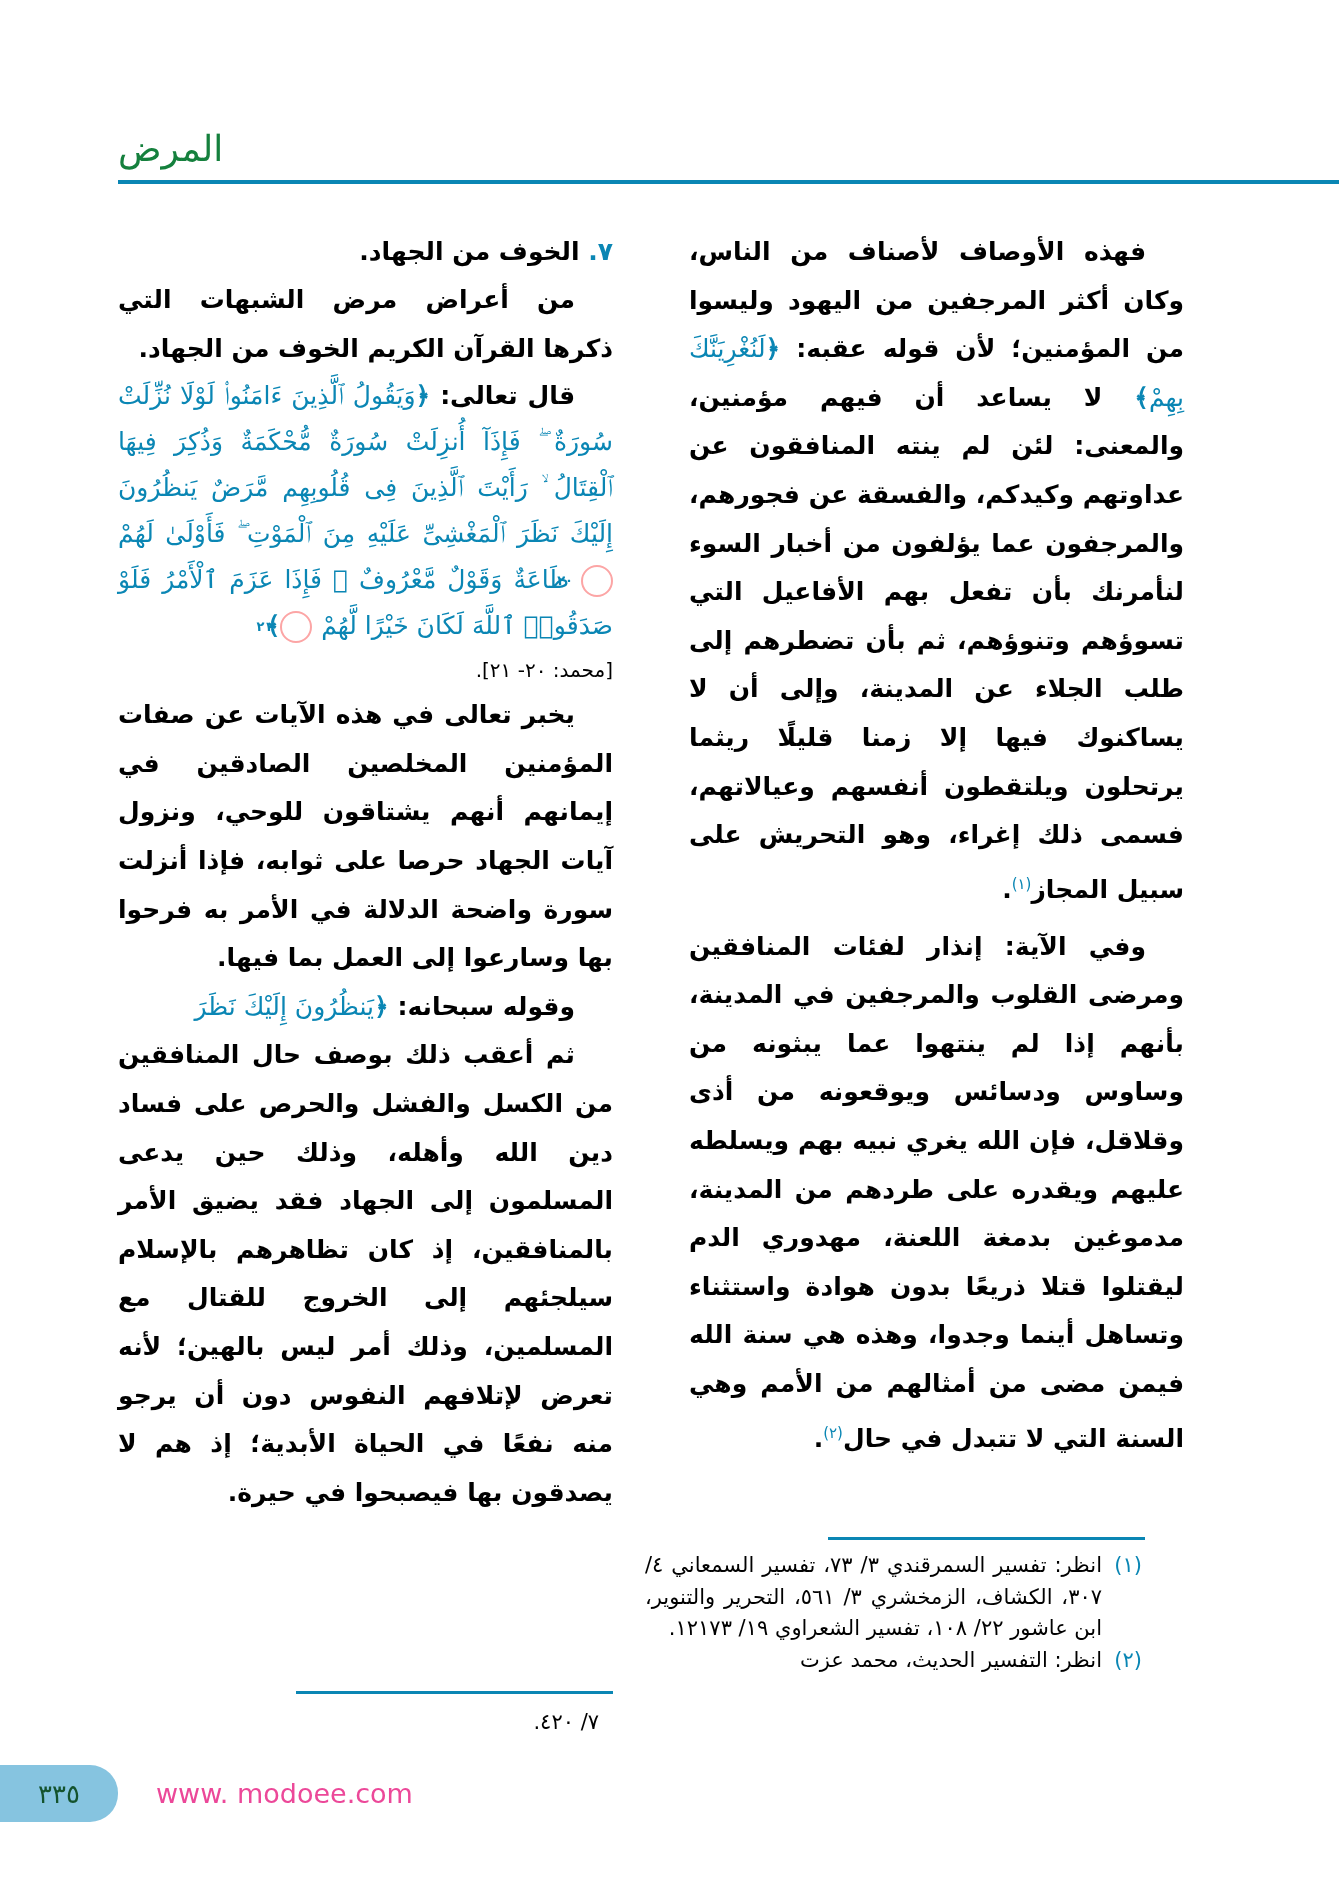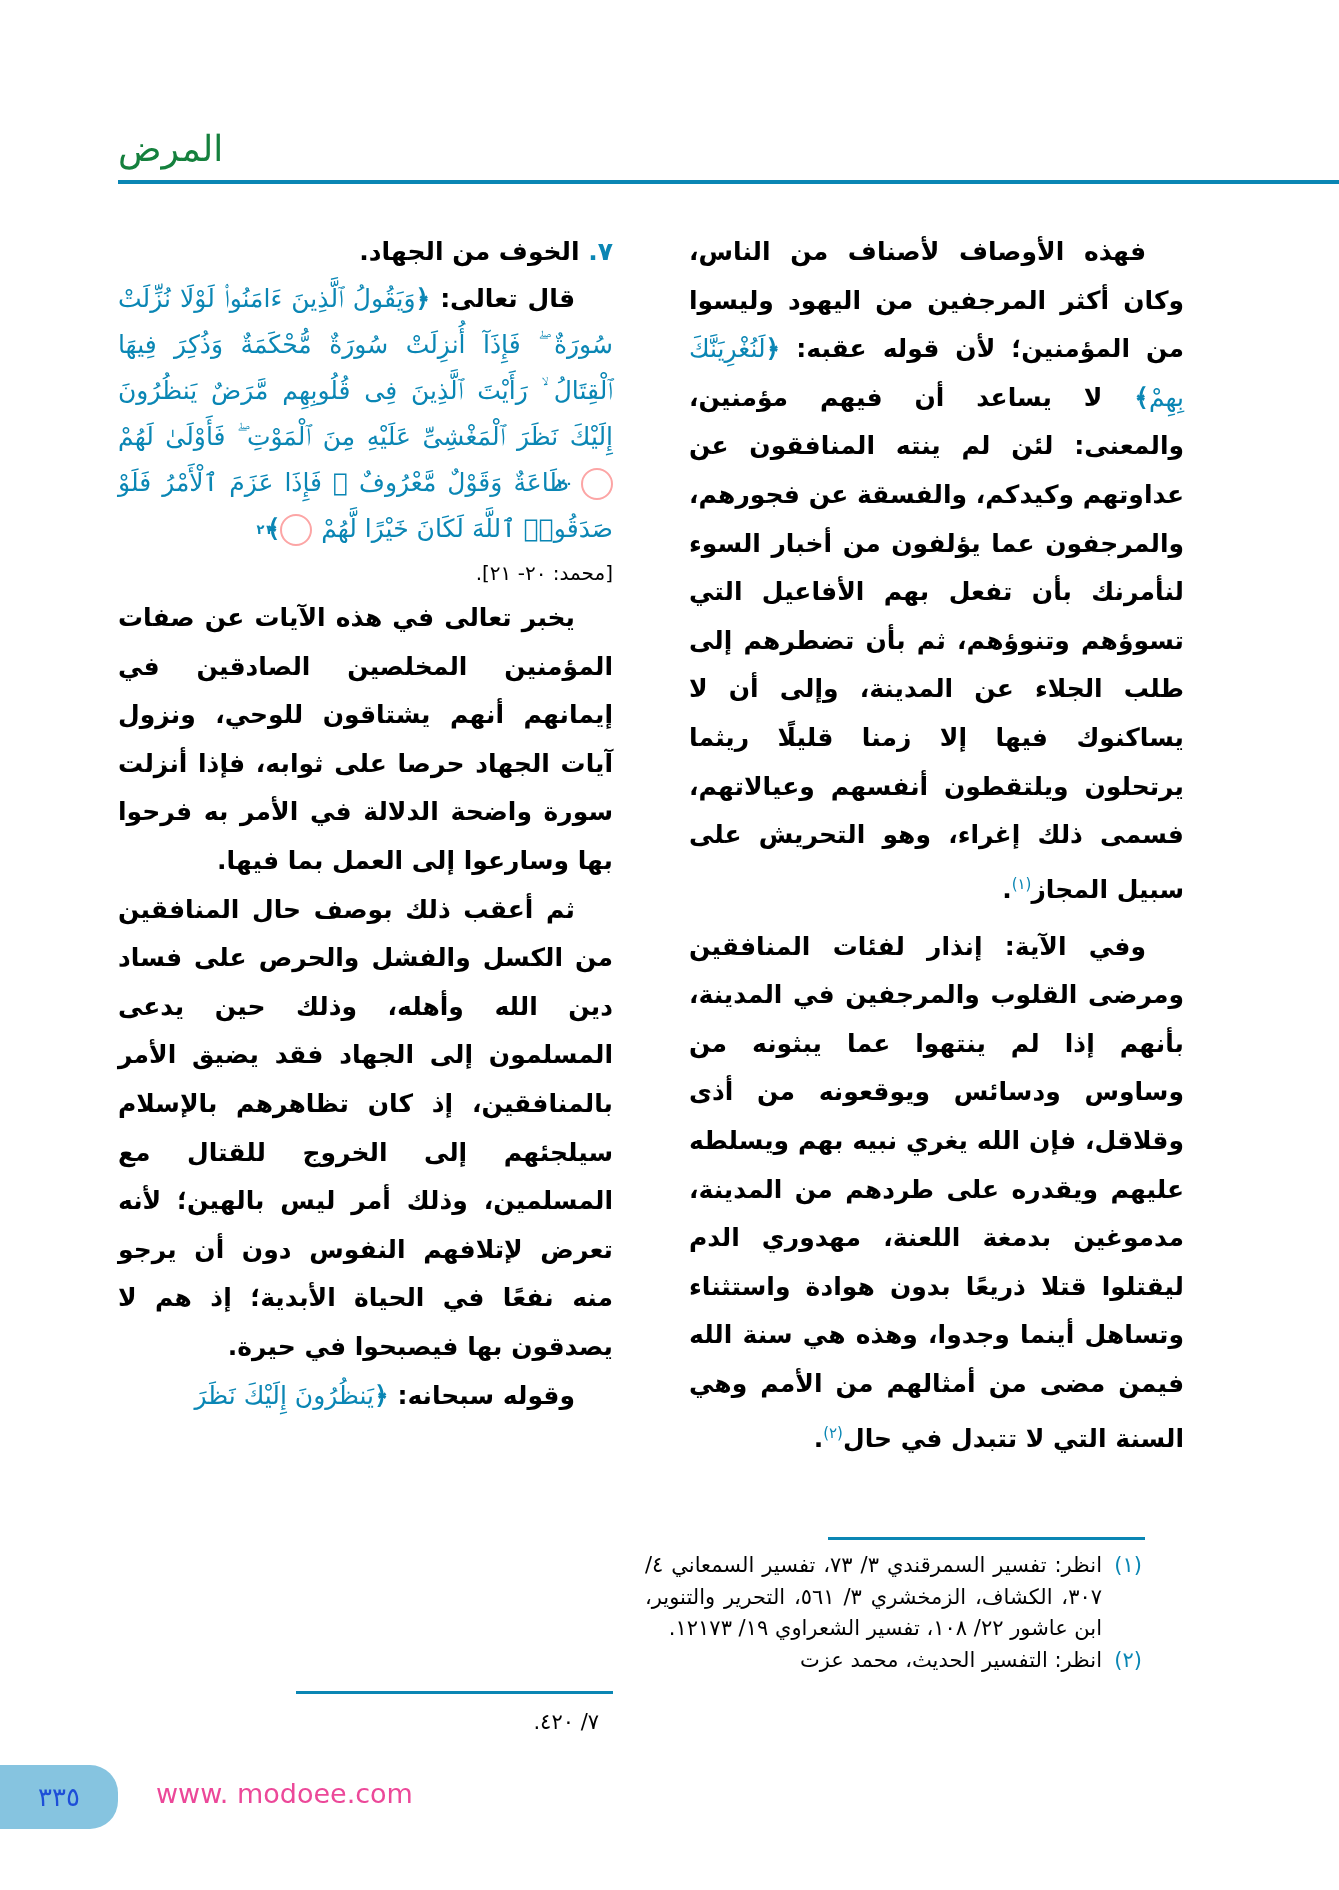--- a/index.html
+++ b/index.html
@@ -29,22 +29,22 @@
   .fn-rule-right { position: absolute; left: 828px; top: 1537px; width: 317px; height: 3px; background: #0a86b4; }
   .fn-rule-left { position: absolute; left: 296px; top: 1691px; width: 317px; height: 3px; background: #0a86b4; }
 
   .footnotes-right { position: absolute; left: 645px; top: 1550px; width: 497px; direction: rtl;
                      font-size: 21px; line-height: 31.5px; text-align: justify; text-align-last: right; }
   .footnote { margin: 0; padding-right: 40px; position: relative; }
   .fn-num { position: absolute; right: 0; color: #0a86b4; }
   .footnotes-left { position: absolute; left: 102px; top: 1707px; width: 497px; direction: rtl;
                     font-size: 21px; line-height: 31.5px; }
 
-  .page-badge { position: absolute; left: 0; top: 1765px; width: 118px; height: 64px;
-                background: #86c4e0; border-radius: 0 28px 28px 0; color: #1d4ed8; font-size: 26px;
+  .page-badge { position: absolute; left: 0; top: 1765px; width: 118px; height: 57px;
+                background: #86c4e0; border-radius: 0 28px 28px 0; color: #14532d; font-size: 26px;
                 display: flex; align-items: center; justify-content: center; direction: rtl; }
   .site-url { position: absolute; left: 156px; top: 1778px; font-size: 27px; color: #ec4899;
               font-family: "DejaVu Sans", sans-serif; direction: ltr; }
 </style>
 </head>
 <body>
 
 <div class="header-title">المرض</div>
 <div class="header-rule"></div>
 
@@ -66,32 +66,33 @@
   <p class="footnote">
     <span class="fn-num">(٢)</span>
     <span>انظر: التفسير الحديث، محمد عزت</span>
   </p>
 </div>
 
 <div class="col col-left">
   <p class="section-heading">
     <span class="section-num">٧.</span><span> الخوف من الجهاد.</span>
   </p>
+  <p class="p indent">من أعراض مرض الشبهات التي ذكرها القرآن الكريم الخوف من الجهاد.</p>
   <p class="p quran-block indent">
     <span>قال تعالى: </span><span class="bracket">﴿</span><span class="quran">وَيَقُولُ ٱلَّذِينَ ءَامَنُوا۟ لَوْلَا نُزِّلَتْ سُورَةٌ ۖ فَإِذَآ أُنزِلَتْ سُورَةٌ مُّحْكَمَةٌ وَذُكِرَ فِيهَا ٱلْقِتَالُ ۙ رَأَيْتَ ٱلَّذِينَ فِى قُلُوبِهِم مَّرَضٌ يَنظُرُونَ إِلَيْكَ نَظَرَ ٱلْمَغْشِىِّ عَلَيْهِ مِنَ ٱلْمَوْتِ ۖ فَأَوْلَىٰ لَهُمْ</span>
     <span class="ayah-mark">٢٠</span>
     <span class="quran">طَاعَةٌ وَقَوْلٌ مَّعْرُوفٌ ۚ فَإِذَا عَزَمَ ٱلْأَمْرُ فَلَوْ صَدَقُوا۟ ٱللَّهَ لَكَانَ خَيْرًا لَّهُمْ</span>
     <span class="ayah-mark">٢١</span><span class="bracket">﴾</span>
   </p>
   <p class="citation">[محمد: ٢٠- ٢١].</p>
   <p class="p indent">يخبر تعالى في هذه الآيات عن صفات المؤمنين المخلصين الصادقين في إيمانهم أنهم يشتاقون للوحي، ونزول آيات الجهاد حرصا على ثوابه، فإذا أنزلت سورة واضحة الدلالة في الأمر به فرحوا بها وسارعوا إلى العمل بما فيها.</p>
-  <p class="p indent">ثم أعقب ذلك بوصف حال المنافقين من الكسل والفشل والحرص على فساد دين الله وأهله، وذلك حين يدعى المسلمون إلى الجهاد فقد يضيق الأمر بالمنافقين، إذ كان تظاهرهم بالإسلام سيلجئهم إلى الخروج للقتال مع المسلمين، وذلك أمر ليس بالهين؛ لأنه تعرض لإتلافهم النفوس دون أن يرجو منه نفعًا في الحياة الأبدية؛ إذ هم لا يصدقون بها فيصبحوا في حيرة.</p>
   <p class="p indent">
     <span>وقوله سبحانه: </span><span class="bracket">﴿</span><span class="quran">يَنظُرُونَ إِلَيْكَ نَظَرَ</span>
   </p>
+  <p class="p indent">ثم أعقب ذلك بوصف حال المنافقين من الكسل والفشل والحرص على فساد دين الله وأهله، وذلك حين يدعى المسلمون إلى الجهاد فقد يضيق الأمر بالمنافقين، إذ كان تظاهرهم بالإسلام سيلجئهم إلى الخروج للقتال مع المسلمين، وذلك أمر ليس بالهين؛ لأنه تعرض لإتلافهم النفوس دون أن يرجو منه نفعًا في الحياة الأبدية؛ إذ هم لا يصدقون بها فيصبحوا في حيرة.</p>
 </div>
 
 <div class="fn-rule-left"></div>
 <div class="footnotes-left">٧/ ٤٢٠.</div>
 
 <div class="page-badge">
   <span>٣٣٥</span>
 </div>
 <div class="site-url">www. modoee.com</div>
 

